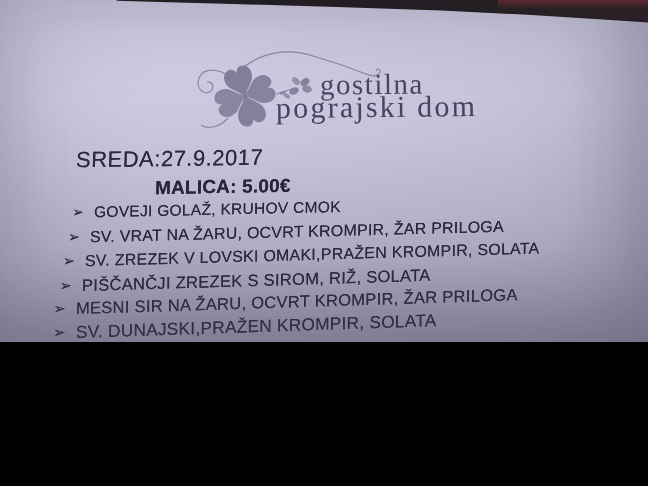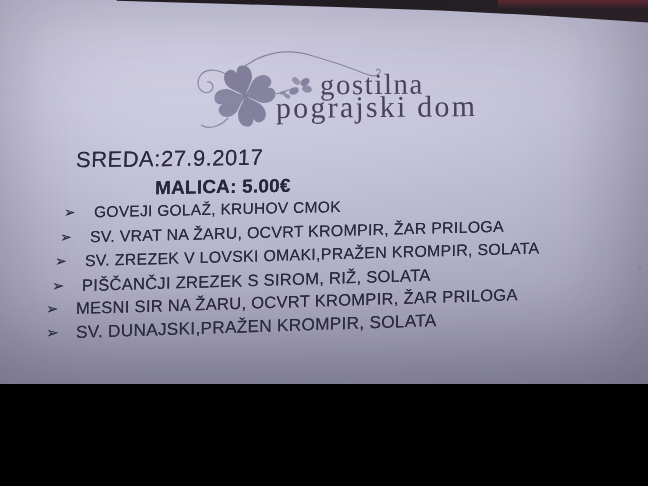--- a/index.html
+++ b/index.html
@@ -1,21 +1,22 @@
 <!DOCTYPE html>
 <html><head>
 <meta charset="utf-8">
 <title>Menu photo</title>
 <style>
   html,body{margin:0;padding:0;background:#000;}
   .photo{
     position:relative;
-    width:648px;height:384px;
+    width:648px;height:342px;
     overflow:hidden;
     font-family:"Liberation Sans", sans-serif;
+    text-align:right;
   }
   .paper{
     position:absolute; inset:0;
     background:
       linear-gradient(180deg, rgba(255,255,255,0.06) 0%, rgba(0,0,0,0) 28%, rgba(60,58,80,0.10) 72%, rgba(55,53,75,0.20) 100%),
       radial-gradient(130% 100% at 30% 15%, #d2d0e6 0%, #c9c7dd 35%, #bcbad0 65%, #aeacc2 88%, #a5a3b9 100%);
   }
   .vignette{
     position:absolute; inset:0; pointer-events:none;
     box-shadow: inset 0 0 110px 10px rgba(82,80,104,0.30), inset -20px -30px 70px rgba(75,73,95,0.22);

